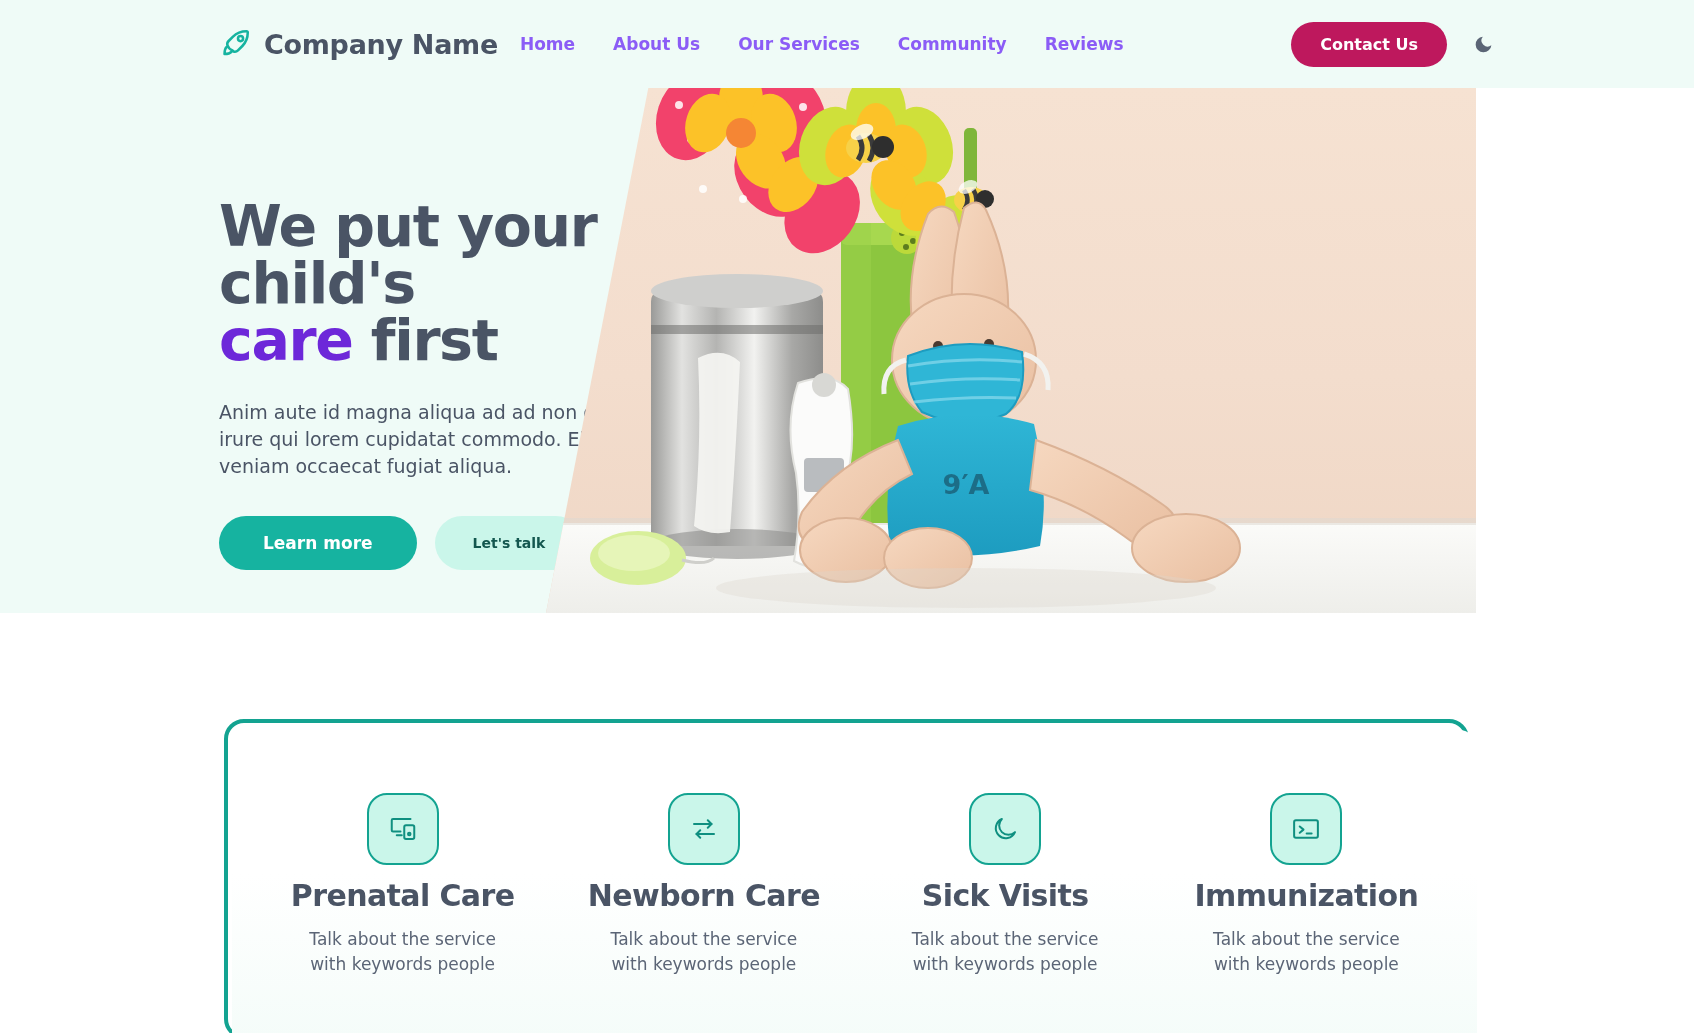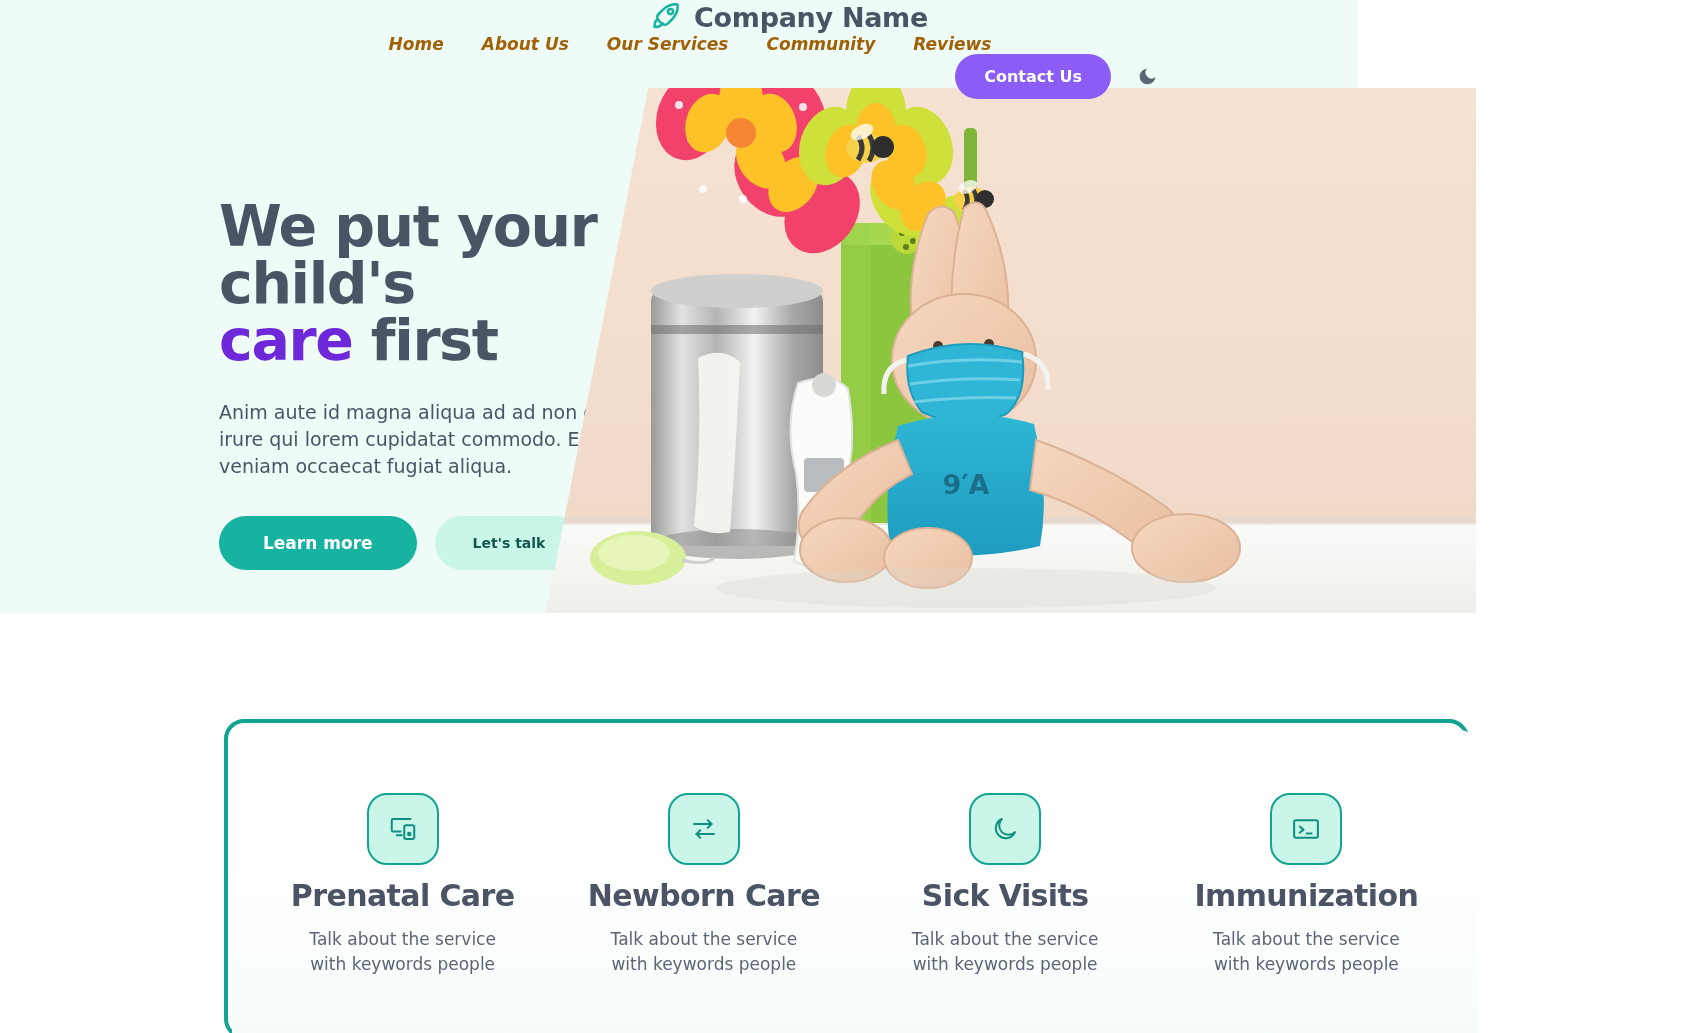--- a/index.html
+++ b/index.html
@@ -4,49 +4,48 @@
 <title>Company Name — Pediatric Care Landing Page</title>
 <style>
   * { margin:0; padding:0; box-sizing:border-box; }
   html,body{
     width:1694px; height:1033px; overflow:hidden;
     background:#ffffff;
     font-family:"DejaVu Sans", sans-serif;
   }
   
   .navbar{
-    position:absolute; top:0; left:0; width:1358px; height:88px;
+    position:absolute; top:0; left:0; width:1694px; height:88px;
     background:#effbf7;
     display:flex; align-items:center;
     z-index:30;
-    flex-direction:column;
   }
   .brand{
     display:flex; align-items:center; gap:11px;
     margin-left:219px;
   }
   .logo-icon{ width:34px; height:34px; display:block; flex:none; }
   .brand-name{
     font-size:27px; font-weight:700; color:#4a5465;
     letter-spacing:-0.3px; white-space:nowrap;
   }
   .nav-links{
     display:flex; align-items:center; gap:38px;
     margin-left:22px;
   }
   .nav-link{
-    font-size:17px; font-weight:600; color:#a16207;
-    white-space:nowrap; cursor:pointer; text-decoration:none;font-style:italic;
+    font-size:17px; font-weight:600; color:#8b5cf6;
+    white-space:nowrap; cursor:pointer; text-decoration:none;
   }
   .nav-right{
     margin-left:auto; display:flex; align-items:center; gap:26px;
     margin-right:200px;
   }
   .contact-btn{
-    background:#8b5cf6; color:#ffffff;
+    background:#be185d; color:#ffffff;
     font-size:16px; font-weight:700;
     border:none; border-radius:40px;
     padding:13px 29px; cursor:pointer;
     white-space:nowrap; font-family:inherit;
   }
   .moon-toggle{ width:21px;height:21px; cursor:pointer; display:block; }
 
   
   .hero{
     position:absolute; top:88px; left:0; width:1476px; height:525px;

